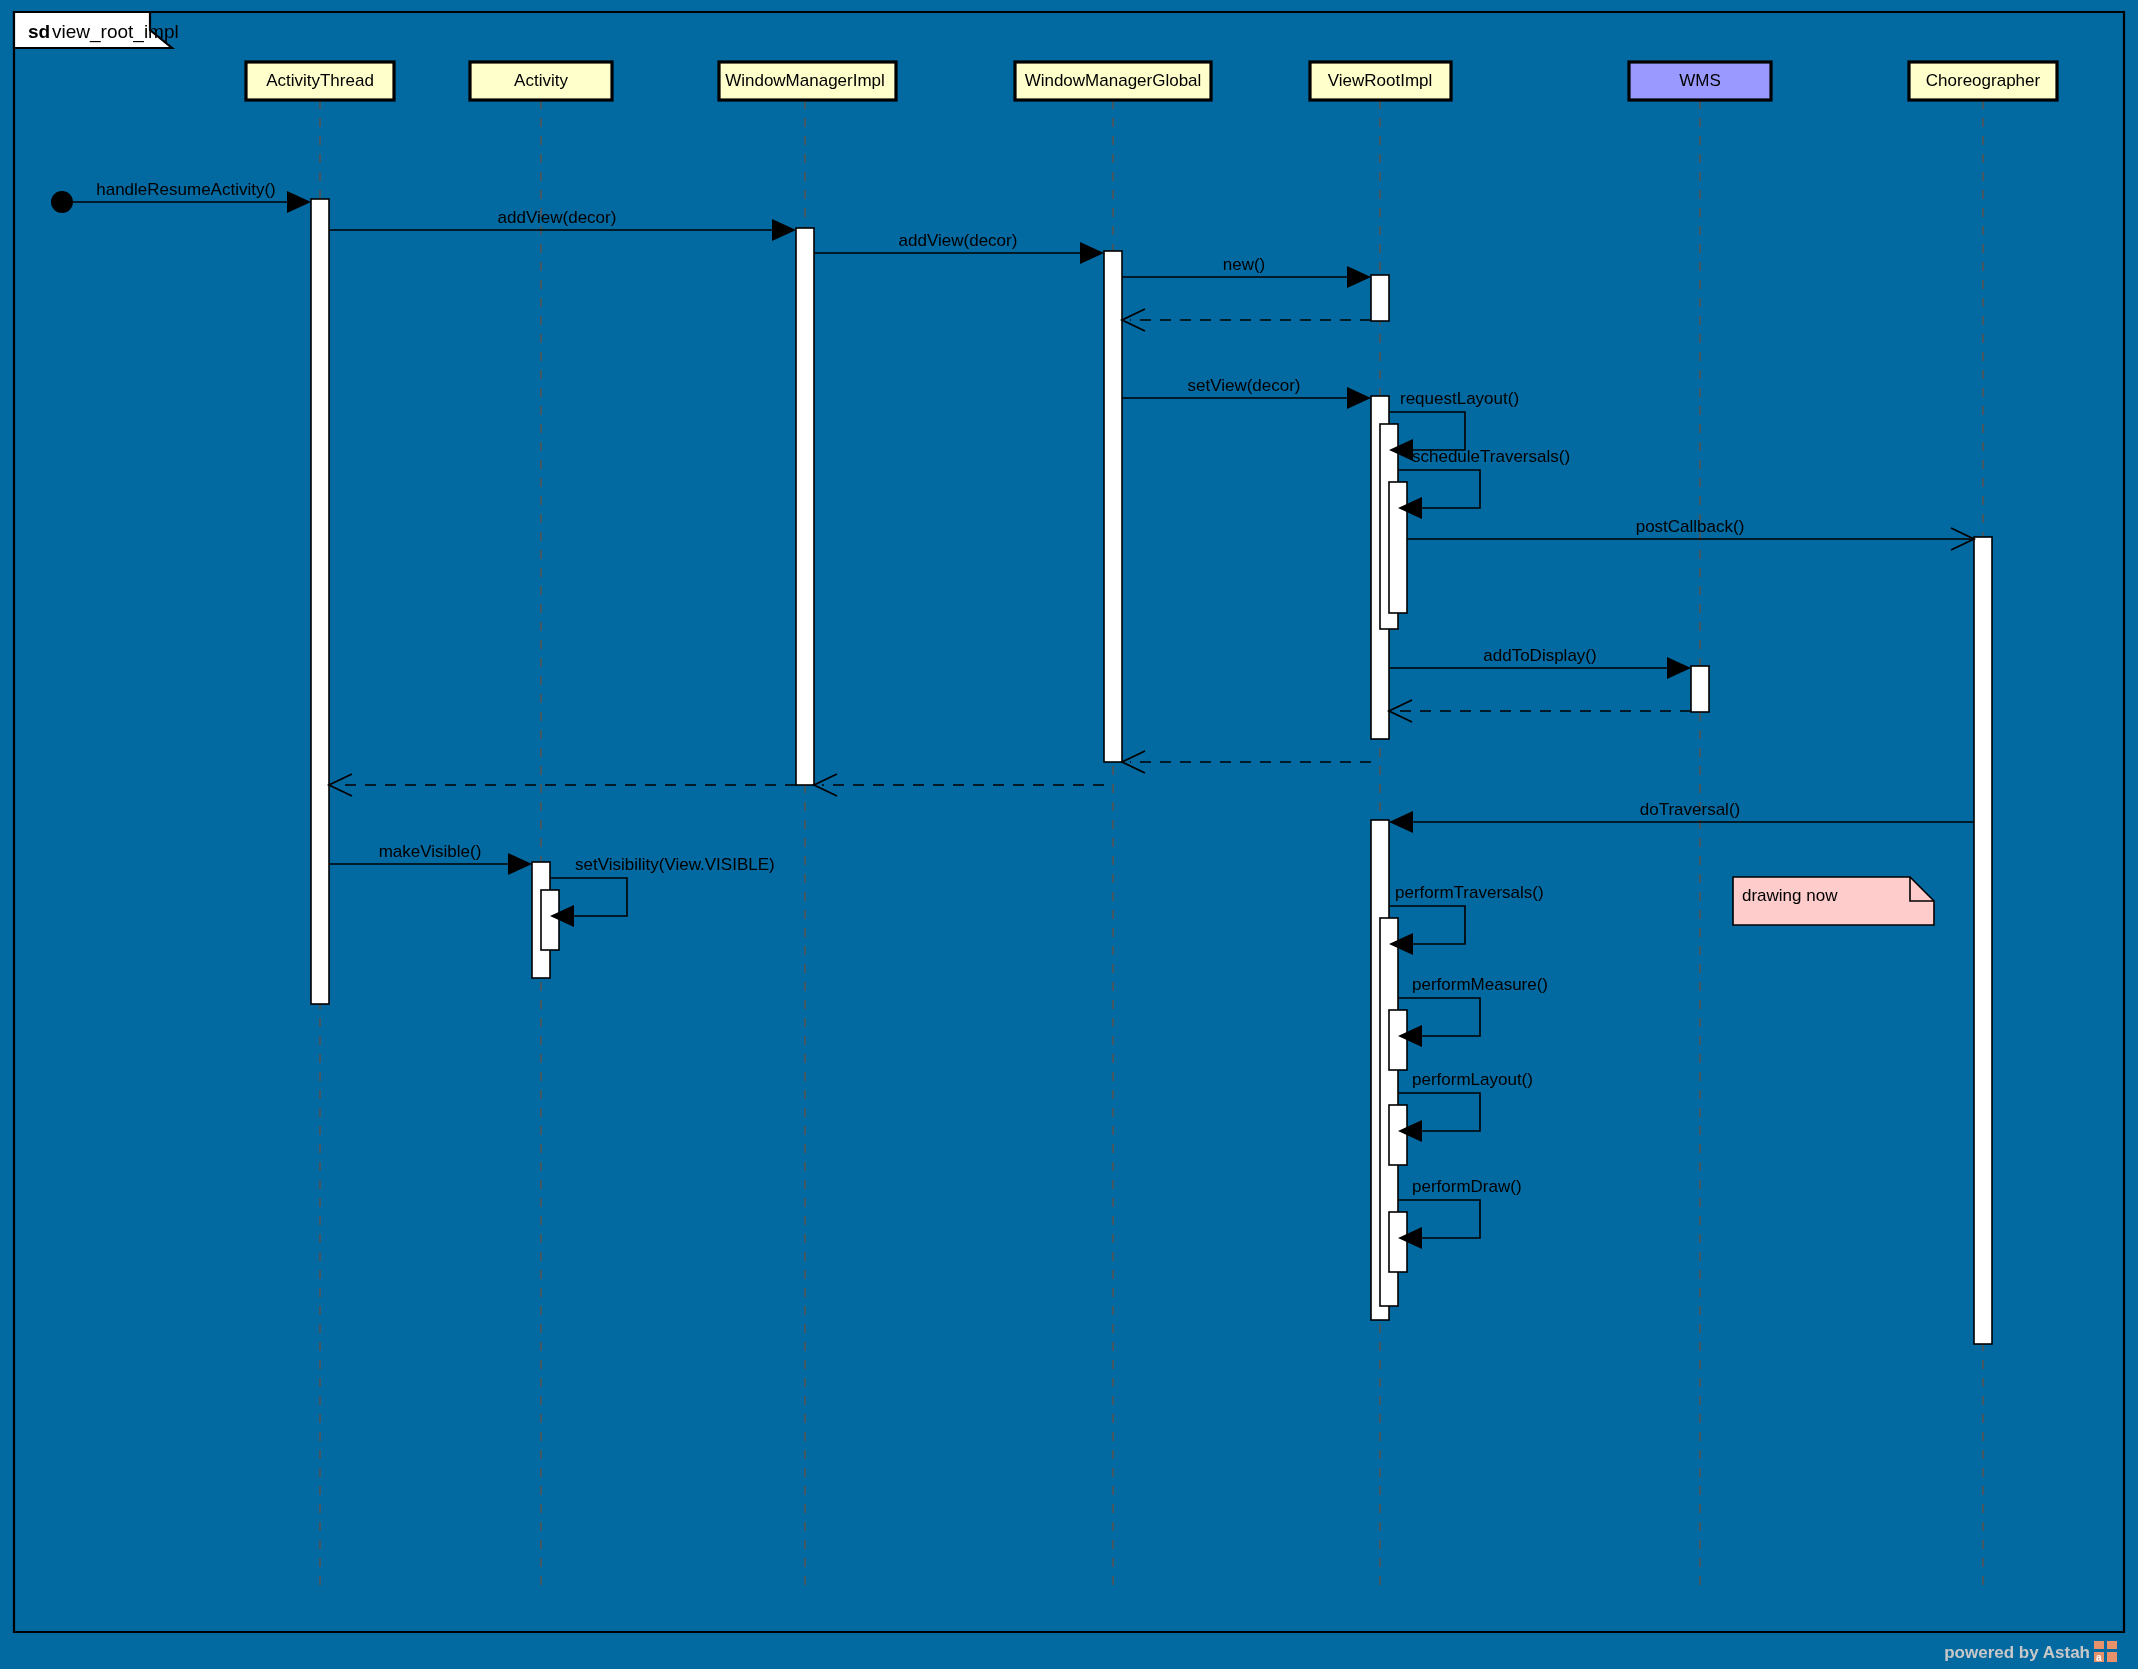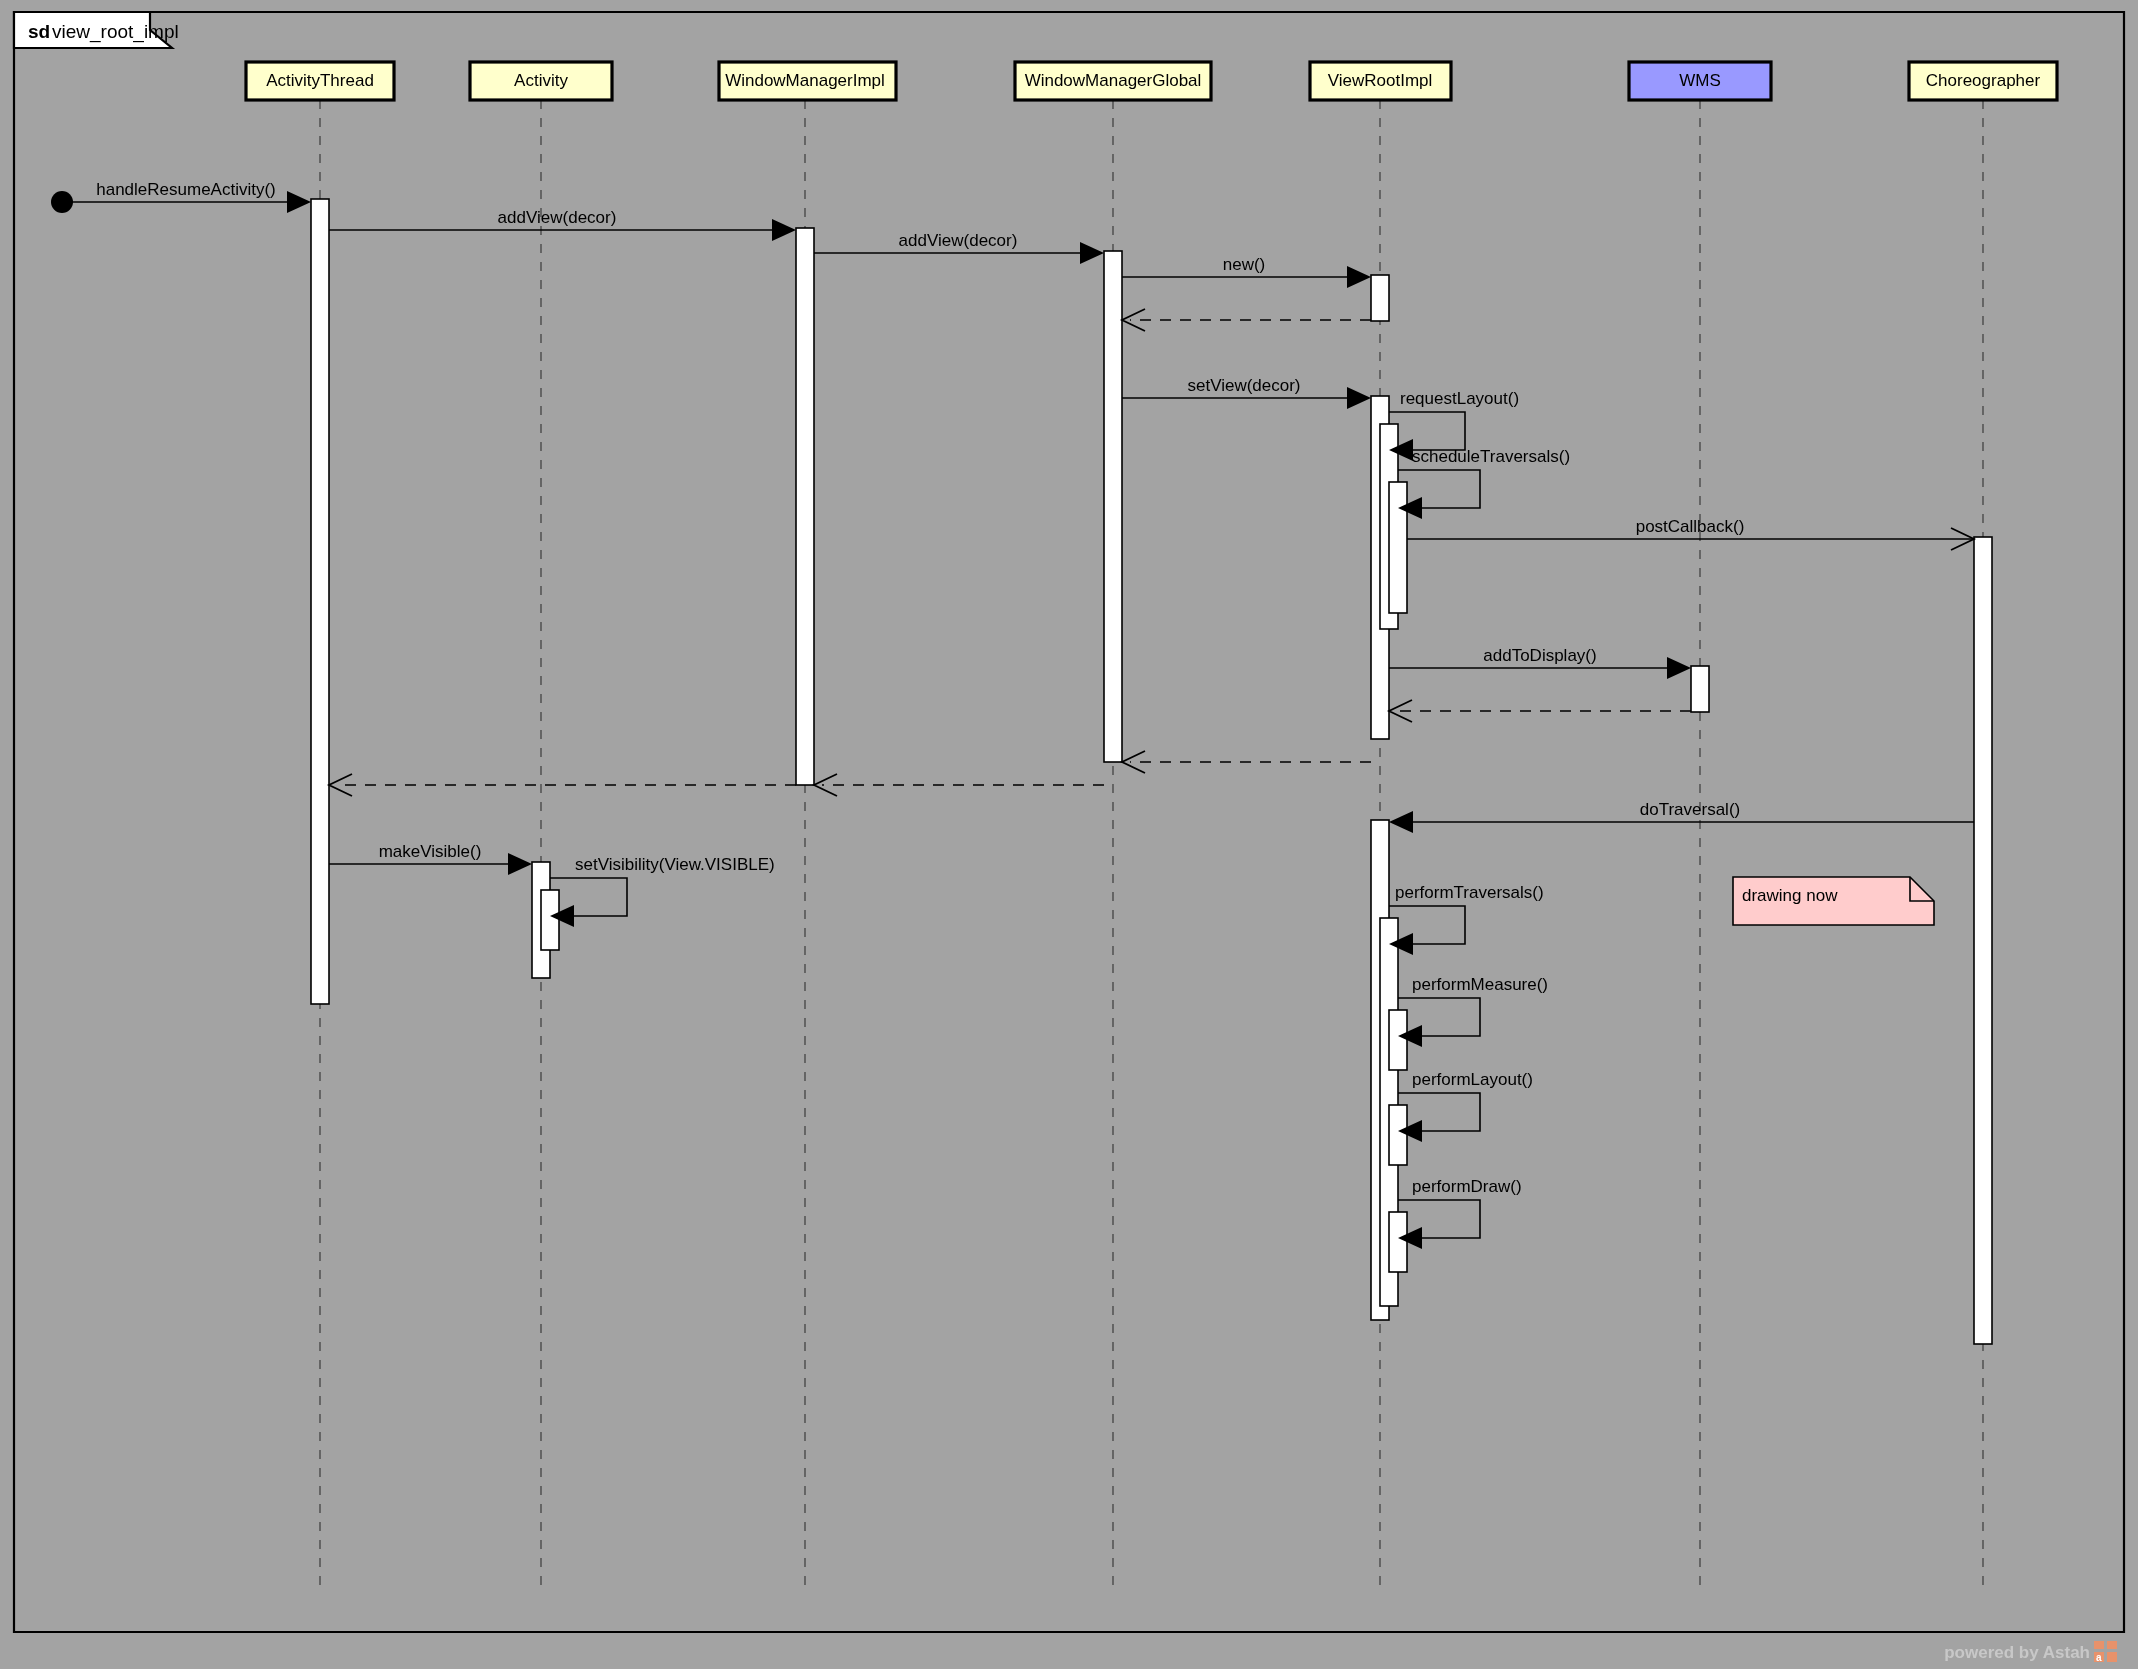--- a/index.html
+++ b/index.html
@@ -8,21 +8,21 @@
     padding: 0;
     background: #ffffff;
   }
   body {
     font-family: "Liberation Sans", sans-serif;
   }
   #canvas {
     position: relative;
     width: 2138px;
     height: 1669px;
-    background: #a3a3a3;
+    background: #0369a1;
     overflow: hidden;
   }
   svg#diagram {
     position: absolute;
     left: 0;
     top: 0;
     width: 2138px;
     height: 1669px;
   }
   .frame-rect {

